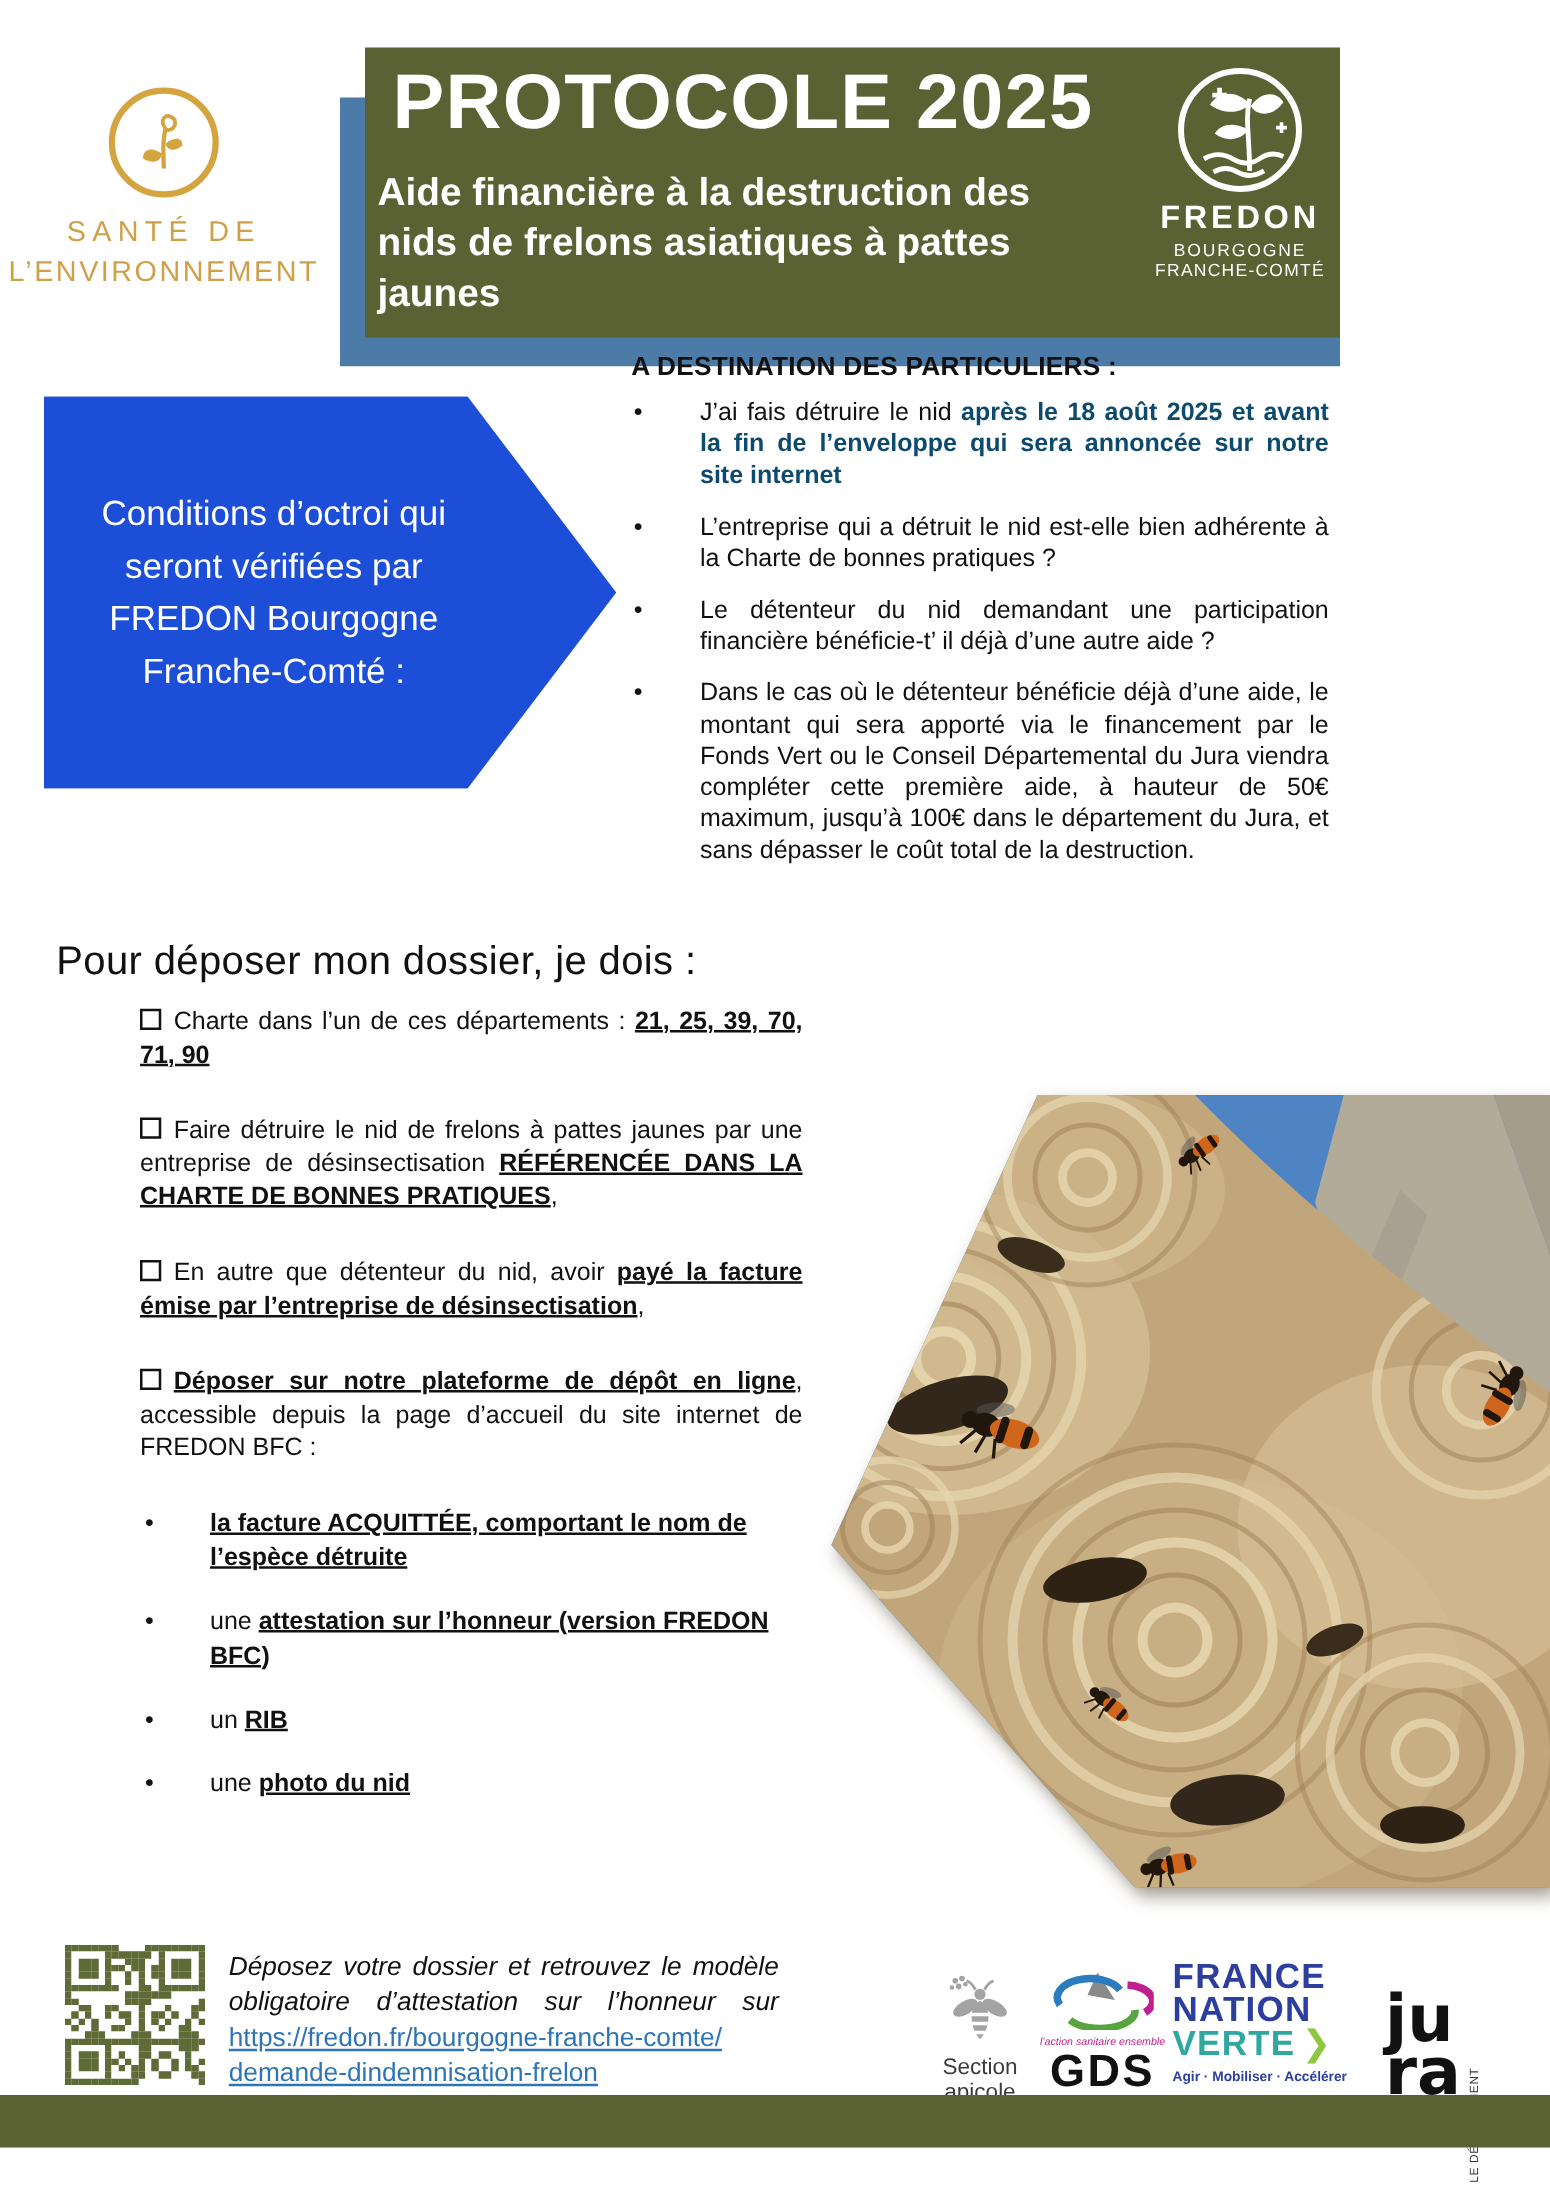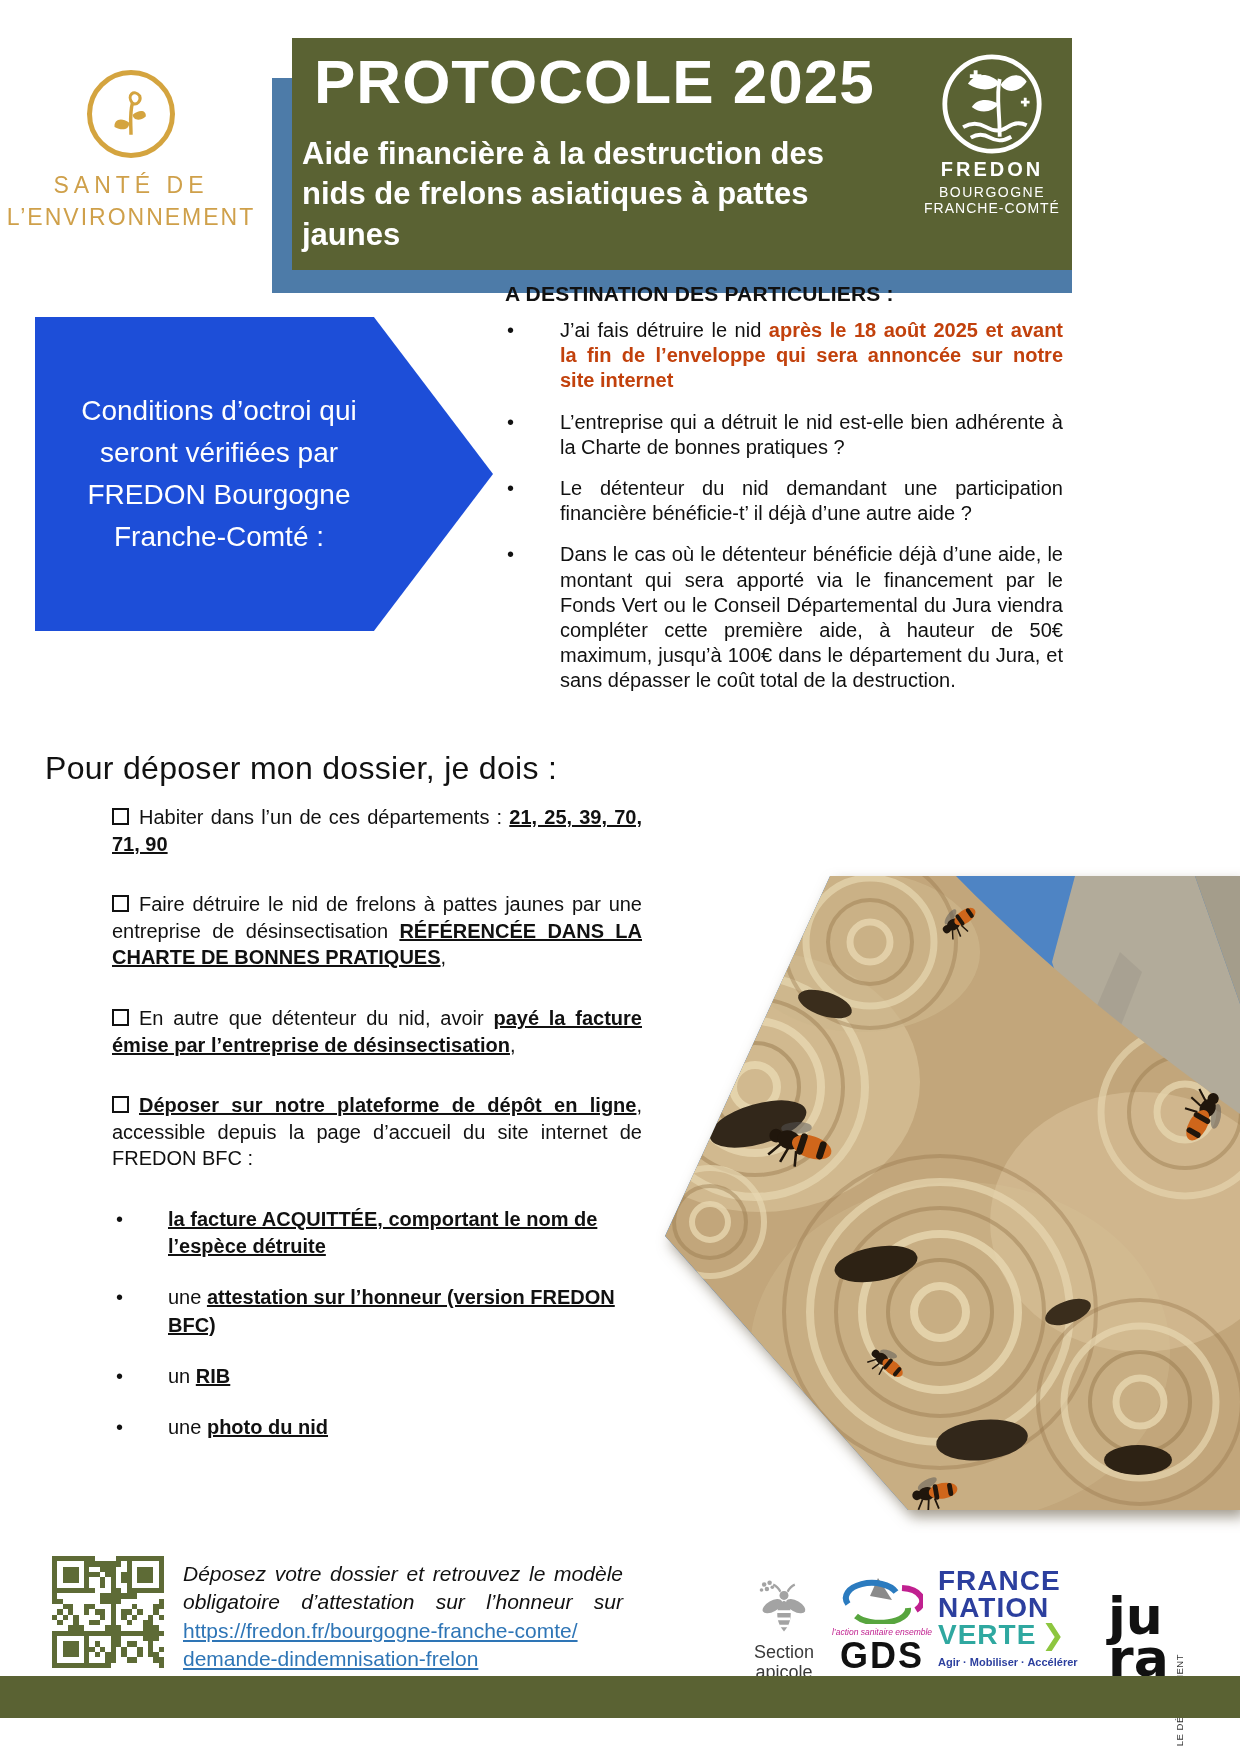--- a/index.html
+++ b/index.html
@@ -13,36 +13,36 @@
   .hdr-sub{position:absolute;left:10px;top:96px;width:570px;text-align:left;font-size:31px;font-weight:bold;line-height:1.3;}
 
   .env-logo{position:absolute;left:-6px;top:70px;width:274px;text-align:center;color:#cfa04a;}
   .env-circle{width:78px;height:78px;border:5px solid #d4a43f;border-radius:50%;margin:0 auto;
               display:flex;align-items:center;justify-content:center;}
   .env-l1{margin-top:14px;font-size:23px;letter-spacing:5px;}
   .env-l2{margin-top:5px;font-size:23px;letter-spacing:2px;white-space:nowrap;}
 
   .fredon-logo{position:absolute;left:906px;top:52px;width:172px;text-align:center;color:#fff;}
   .fredon-circle{width:104px;height:104px;margin:0 auto;}
-  .fredon-name{font-size:20px;font-weight:bold;letter-spacing:3px;margin-top:2px;}
+  .fredon-name{font-size:26px;font-weight:bold;letter-spacing:3px;margin-top:2px;}
   .fredon-r1{font-size:14px;letter-spacing:1.5px;margin-top:3px;}
   .fredon-r2{font-size:14px;letter-spacing:1px;}
 
   
   .cond-box{position:absolute;left:35px;top:317px;width:458px;height:314px;background:#1d4ed8;
             clip-path:polygon(0 0,74% 0,100% 50%,74% 100%,0 100%);}
   .cond-text{position:absolute;left:14px;right:104px;top:0;bottom:0;display:flex;align-items:center;
              justify-content:center;text-align:center;color:#fff;font-size:28px;line-height:1.5;}
 
   
   .right-col{position:absolute;left:505px;top:282px;width:558px;}
   .pr-head{font-size:21px;font-weight:bold;margin-bottom:12px;letter-spacing:.2px;}
   .rb{position:relative;padding-left:55px;text-align:justify;font-size:20px;line-height:1.26;margin-bottom:16px;}
   .rb .dot{position:absolute;left:2px;top:0;}
-  .red{color:#c2410c;font-weight:bold;}
+  .red{color:#0c4a6e;font-weight:bold;}
 
   
   .dossier-head{position:absolute;left:45px;top:750px;font-size:32px;color:#111;letter-spacing:.3px;white-space:nowrap;}
   .left-col{position:absolute;left:112px;top:804px;width:530px;}
   .chk{text-align:justify;font-size:20px;line-height:1.33;margin-bottom:34px;}
   .box{display:inline-block;width:13px;height:13px;border:2.5px solid #111;margin-right:10px;transform:translateY(1px);}
   .hl{font-weight:bold;text-decoration:underline;}
   .doc{position:relative;padding-left:56px;font-size:20px;line-height:1.36;margin-bottom:24px;}
   .doc .dot2{position:absolute;left:4px;top:0;}
 
@@ -145,21 +145,21 @@
     <div class="rb">
       <span class="dot">•</span>
       <span>Dans le cas où le détenteur bénéficie déjà d’une aide, le montant qui sera apporté via le financement par le Fonds Vert ou le Conseil Départemental du Jura viendra compléter cette première aide, à hauteur de 50€ maximum, jusqu’à 100€ dans le département du Jura, et sans dépasser le coût total de la destruction.</span>
     </div>
   </div>
 
   <div class="dossier-head">Pour déposer mon dossier, je dois :</div>
 
   <div class="left-col">
     <div class="chk">
-      <span class="box"></span><span>Habiter dans l’un de ces départements : </span><span class="hl">21, 25, 39, 70, 71, 90</span><span></span>
+      <span class="box"></span><span>Charte dans l’un de ces départements : </span><span class="hl">21, 25, 39, 70, 71, 90</span><span></span>
     </div>
     <div class="chk">
       <span class="box"></span><span>Faire détruire le nid de frelons à pattes jaunes par une entreprise de désinsectisation </span><span class="hl">RÉFÉRENCÉE DANS LA CHARTE DE BONNES PRATIQUES</span><span>,</span>
     </div>
     <div class="chk">
       <span class="box"></span><span>En autre que détenteur du nid, avoir </span><span class="hl">payé la facture émise par l’entreprise de désinsectisation</span><span>,</span>
     </div>
     <div class="chk">
       <span class="box"></span><span></span><span class="hl">Déposer sur notre plateforme de dépôt en ligne</span><span>, accessible depuis la page d’accueil du site internet de FREDON BFC :</span>
     </div>

